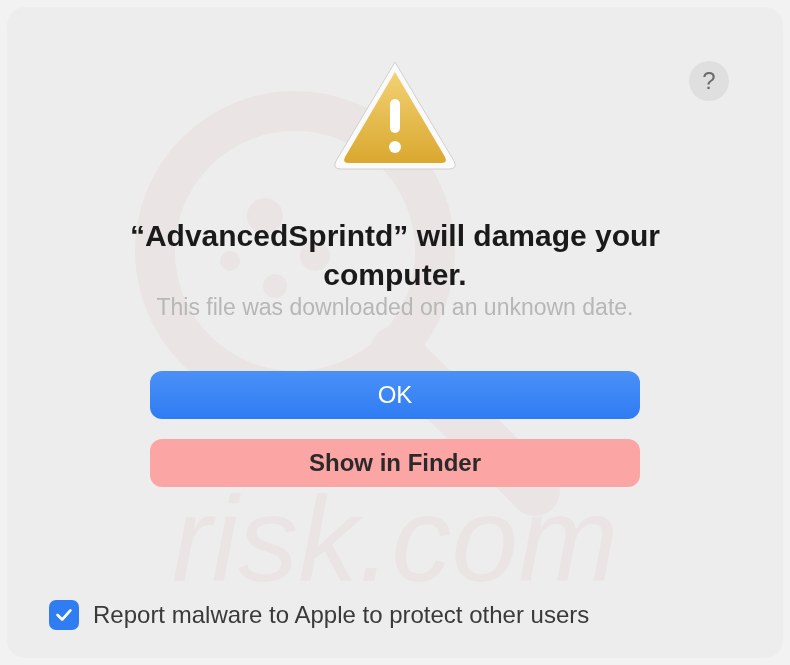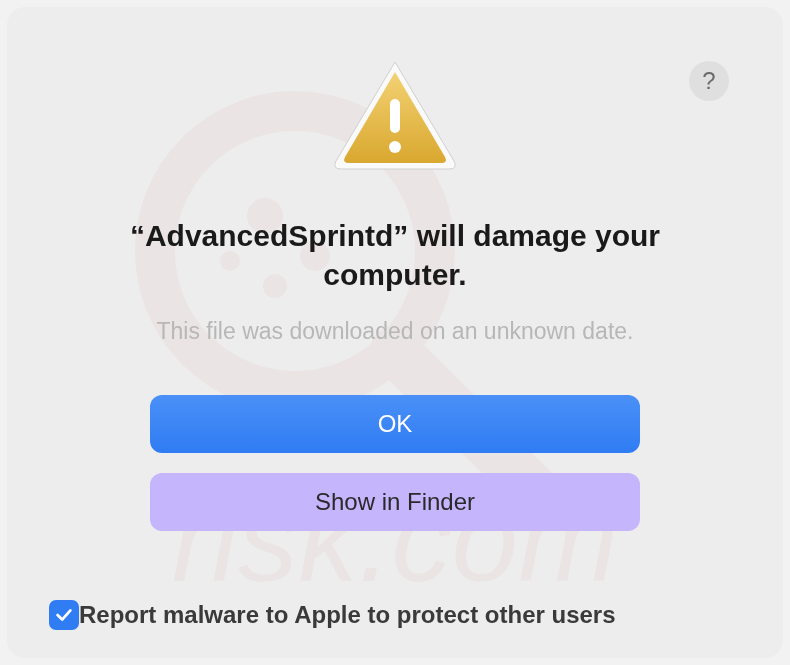--- a/index.html
+++ b/index.html
@@ -56,62 +56,61 @@
       width: 130px;
       height: 115px;
     }
     
     .title {
       font-size: 30px;
       font-weight: 700;
       color: #1a1a1a;
       text-align: center;
       line-height: 1.3;
-      margin-bottom: 24px;
       max-width: 600px;
     }
     
     .subtitle {
       font-size: 23px;
       color: #b8b7b7;
       text-align: right;
       margin-bottom: 50px;
     }
     
     .button {
       width: 490px;
-      height: 58px;
+      height: 48px;
       border-radius: 12px;
       font-size: 24px;
       display: flex;
       align-items: center;
       justify-content: center;
       cursor: pointer;
       margin-bottom: 20px;
     }
     
     .button-primary {
       background: linear-gradient(180deg, #4a90f7 0%, #2f7cf3 100%);
       color: #ffffff;
       font-weight: 500;
     }
     
     .button-secondary {
-      background: #c4b5fd;
+      background: #fca5a5;
       color: #2a2a2a;
-      font-weight: 400;
+      font-weight: 700;
     }
     
     .checkbox-row {
       position: absolute;
       bottom: 28px;
       left: 42px;
       display: flex;
       align-items: center;
-      font-weight: bold;
+      gap: 14px;
     }
     
     .checkbox {
       width: 30px;
       height: 30px;
       border-radius: 7px;
       background: #2f7cf3;
       display: flex;
       align-items: center;
       justify-content: center;

